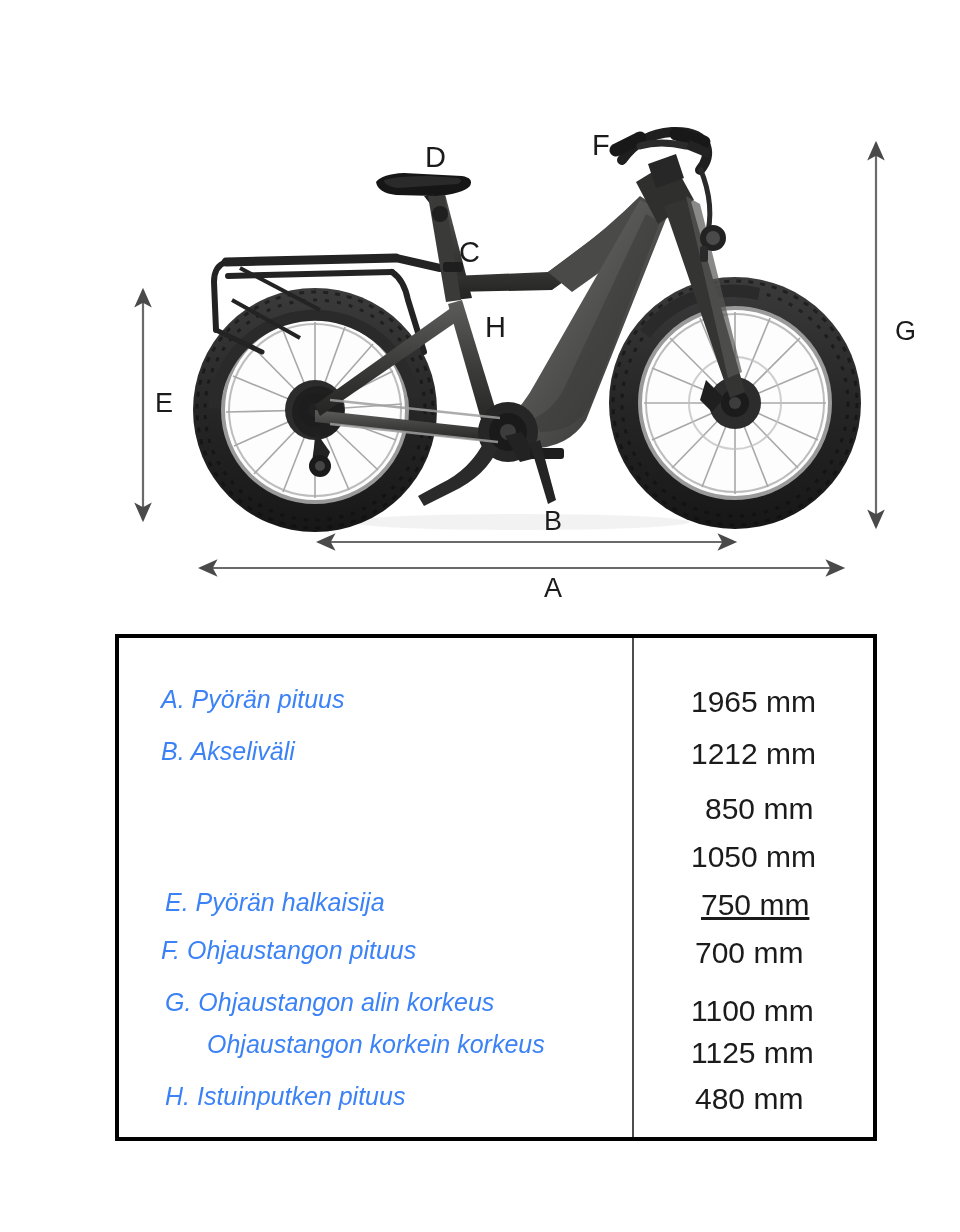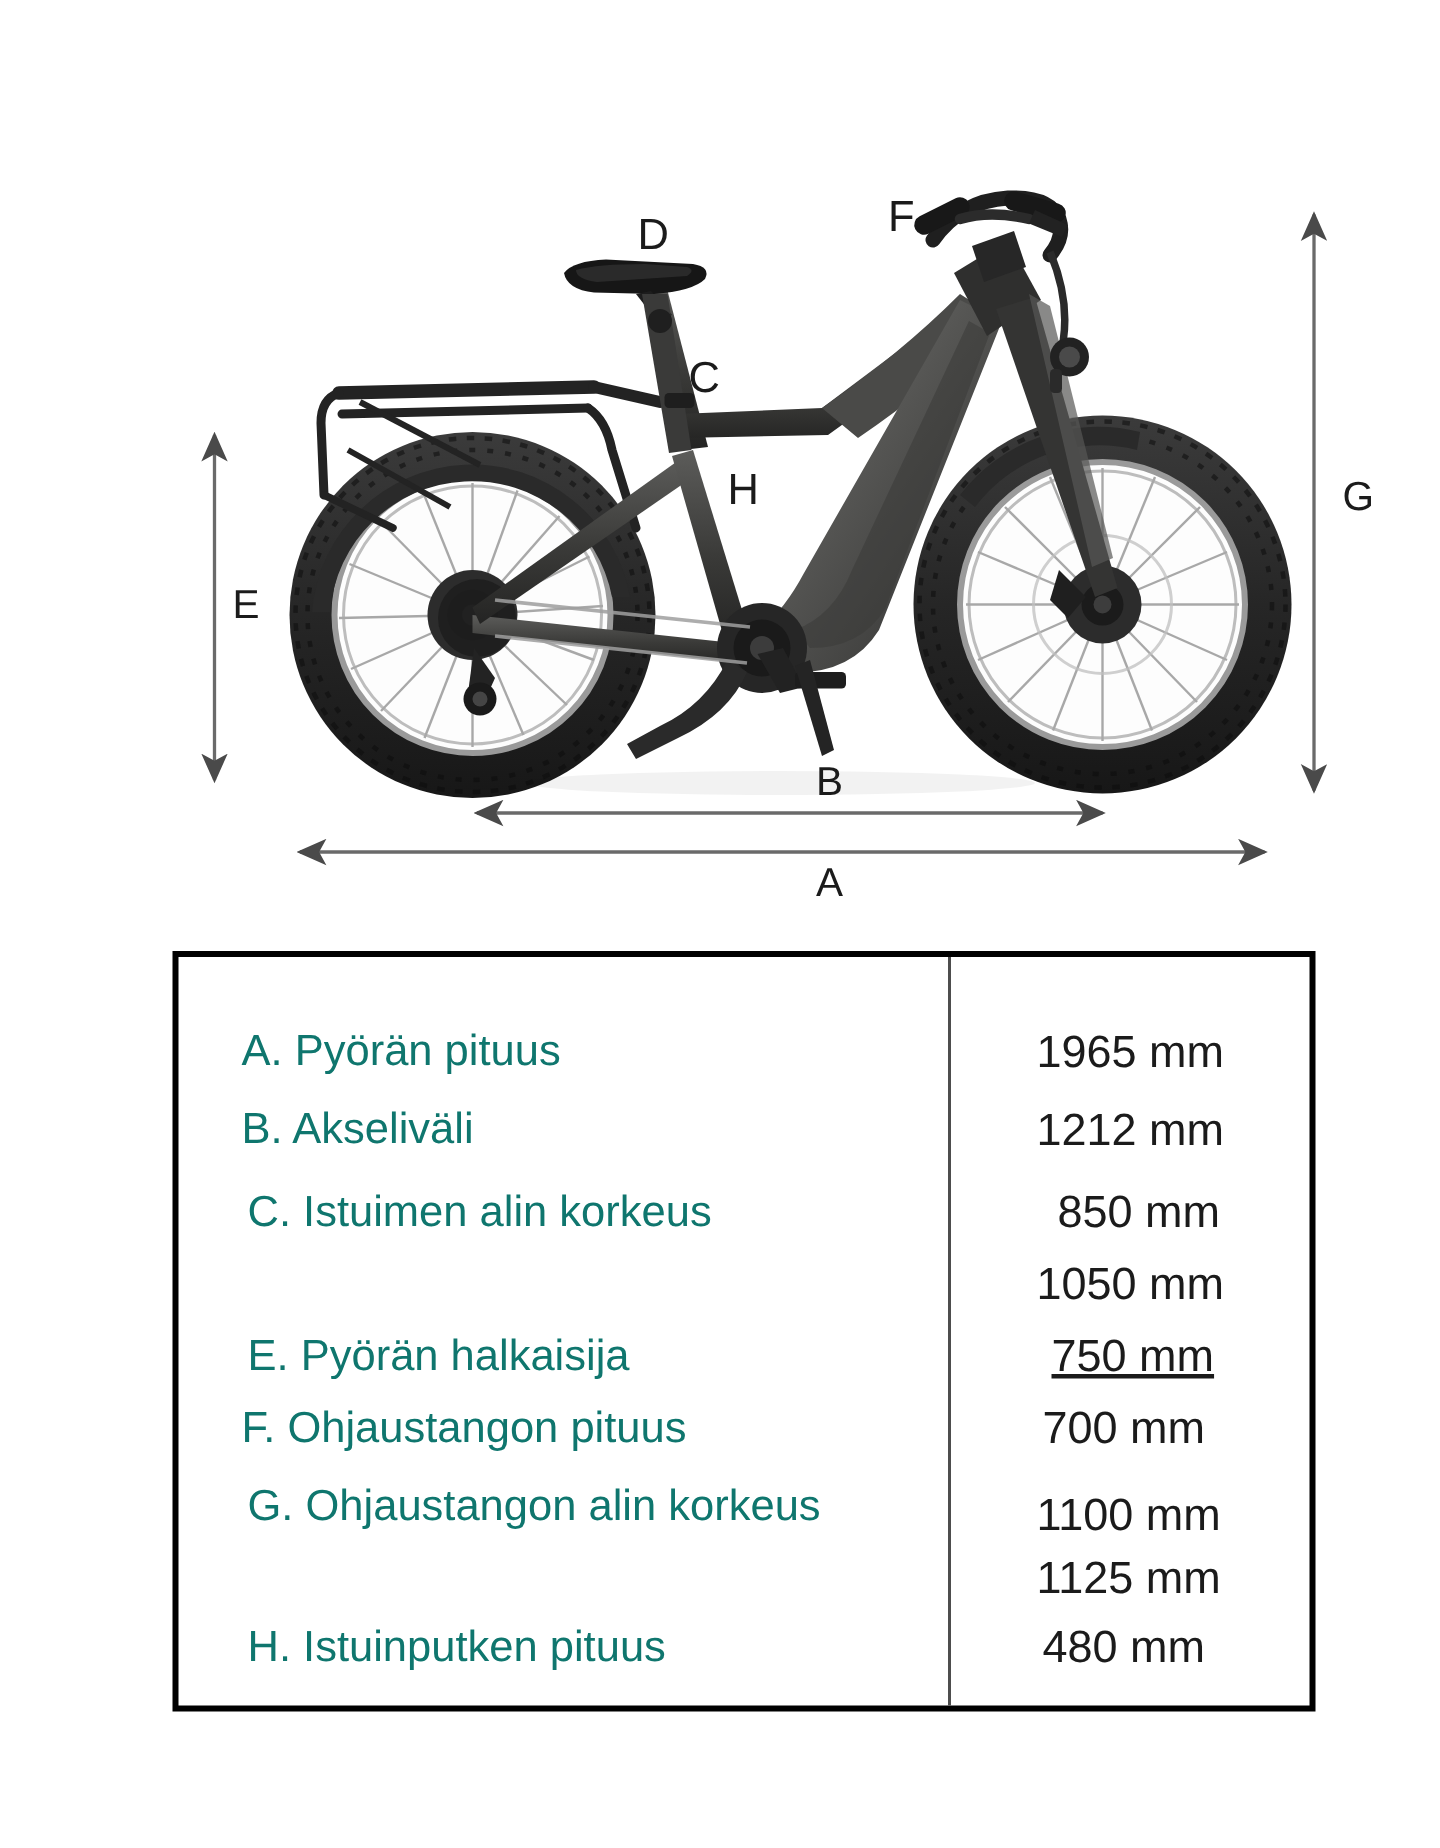--- a/index.html
+++ b/index.html
@@ -46,24 +46,25 @@
   }
   #spec-divider{
     position:absolute;
     left:513px;           
     top:0;bottom:0;
     width:2px;
     background:#4d4d4d;
   }
   .spec-label{
     position:absolute;
-    font-size:29px;
+    font-size:25px;
     line-height:1;
-    color:#0f766e;
+    color:#3b82f6;
     white-space:nowrap;
+    font-style:italic;
   }
   .spec-value{
     position:absolute;
     font-size:30px;
     line-height:1;
     color:#1b1b1b;
     white-space:nowrap;
   }
 </style>
 </head>
@@ -295,33 +296,33 @@
 
   <div id="spec-table">
     <div id="spec-divider"></div>
 
     <span class="spec-label" style="left:42px;top:49px;">A. Pyörän pituus</span>
     <span class="spec-value" style="left:572px;top:49px;">1965  mm</span>
 
     <span class="spec-label" style="left:42px;top:101px;">B.  Akseliväli</span>
     <span class="spec-value" style="left:572px;top:101px;">1212 mm</span>
 
-    <span class="spec-label" style="left:46px;top:156px;">C.  Istuimen alin korkeus</span>
     <span class="spec-value" style="left:586px;top:156px;">850 mm</span>
 
     <span class="spec-value" style="left:572px;top:204px;">1050 mm</span>
 
     <span class="spec-label" style="left:46px;top:252px;text-align:right;">E.  Pyörän halkaisija</span>
     <span class="spec-value" style="left:582px;top:252px;text-decoration:underline;">750 mm</span>
 
     <span class="spec-label" style="left:42px;top:300px;">F. Ohjaustangon pituus</span>
     <span class="spec-value" style="left:576px;top:300px;">700 mm</span>
 
     <span class="spec-label" style="left:46px;top:352px;">G.  Ohjaustangon alin korkeus</span>
     <span class="spec-value" style="left:572px;top:358px;">1100 mm</span>
 
+    <span class="spec-label" style="left:88px;top:394px;">Ohjaustangon korkein korkeus</span>
     <span class="spec-value" style="left:572px;top:400px;">1125 mm</span>
 
     <span class="spec-label" style="left:46px;top:446px;">H.  Istuinputken pituus</span>
     <span class="spec-value" style="left:576px;top:446px;">480 mm</span>
   </div>
 
 </div>
 
 </body></html>

